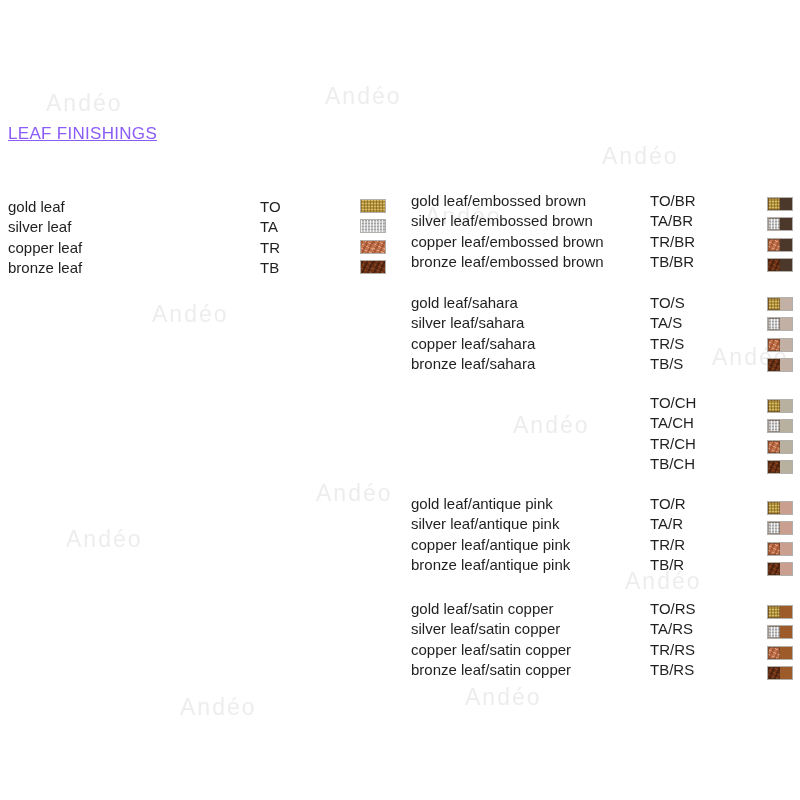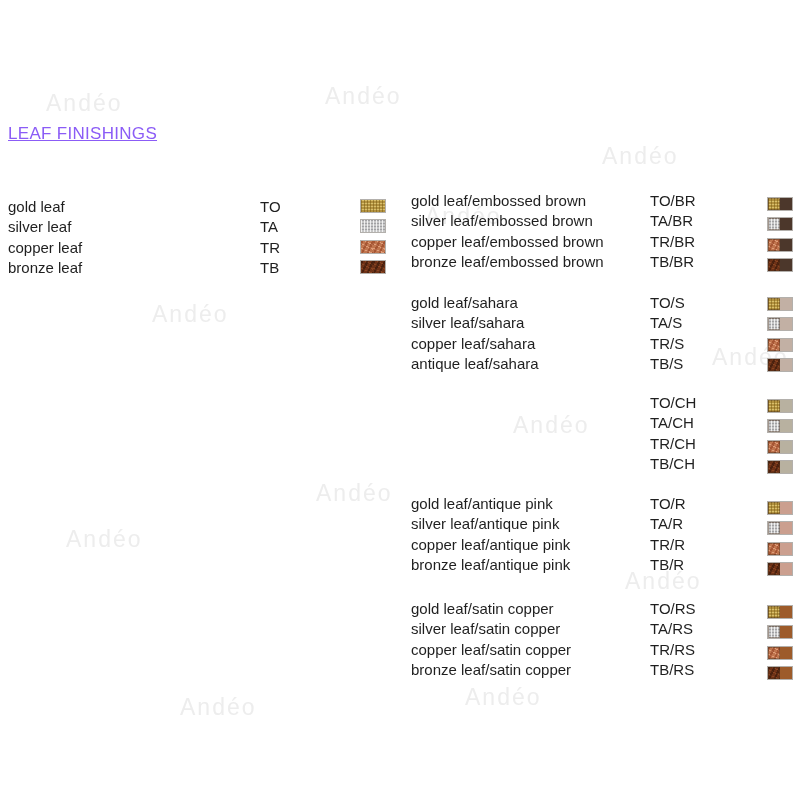--- a/index.html
+++ b/index.html
@@ -114,21 +114,21 @@
     <span class="sw combo">
         <i class="half tex tex-bronze" style="background-color: rgb(110, 50, 23);"></i>
         <i class="half" style="background-color: rgb(76, 55, 43);"></i>
       </span>
   </div>
 
   <div class="col" style="left:411px;top:293px">
     <div>gold leaf/sahara</div>
     <div>silver leaf/sahara</div>
     <div>copper leaf/sahara</div>
-    <div>antique leaf/sahara</div>
+    <div>bronze leaf/sahara</div>
   </div>
   <div class="col right" style="left:650px;top:293px;width:103px">
     <div>TO/S</div>
     <div>TA/S</div>
     <div>TR/S</div>
     <div>TB/S</div>
   </div>
   <div class="swcol" style="left:767px;top:297px">
     <span class="sw combo">
         <i class="half tex tex-gold" style="background-color: rgb(179, 146, 63);"></i>

